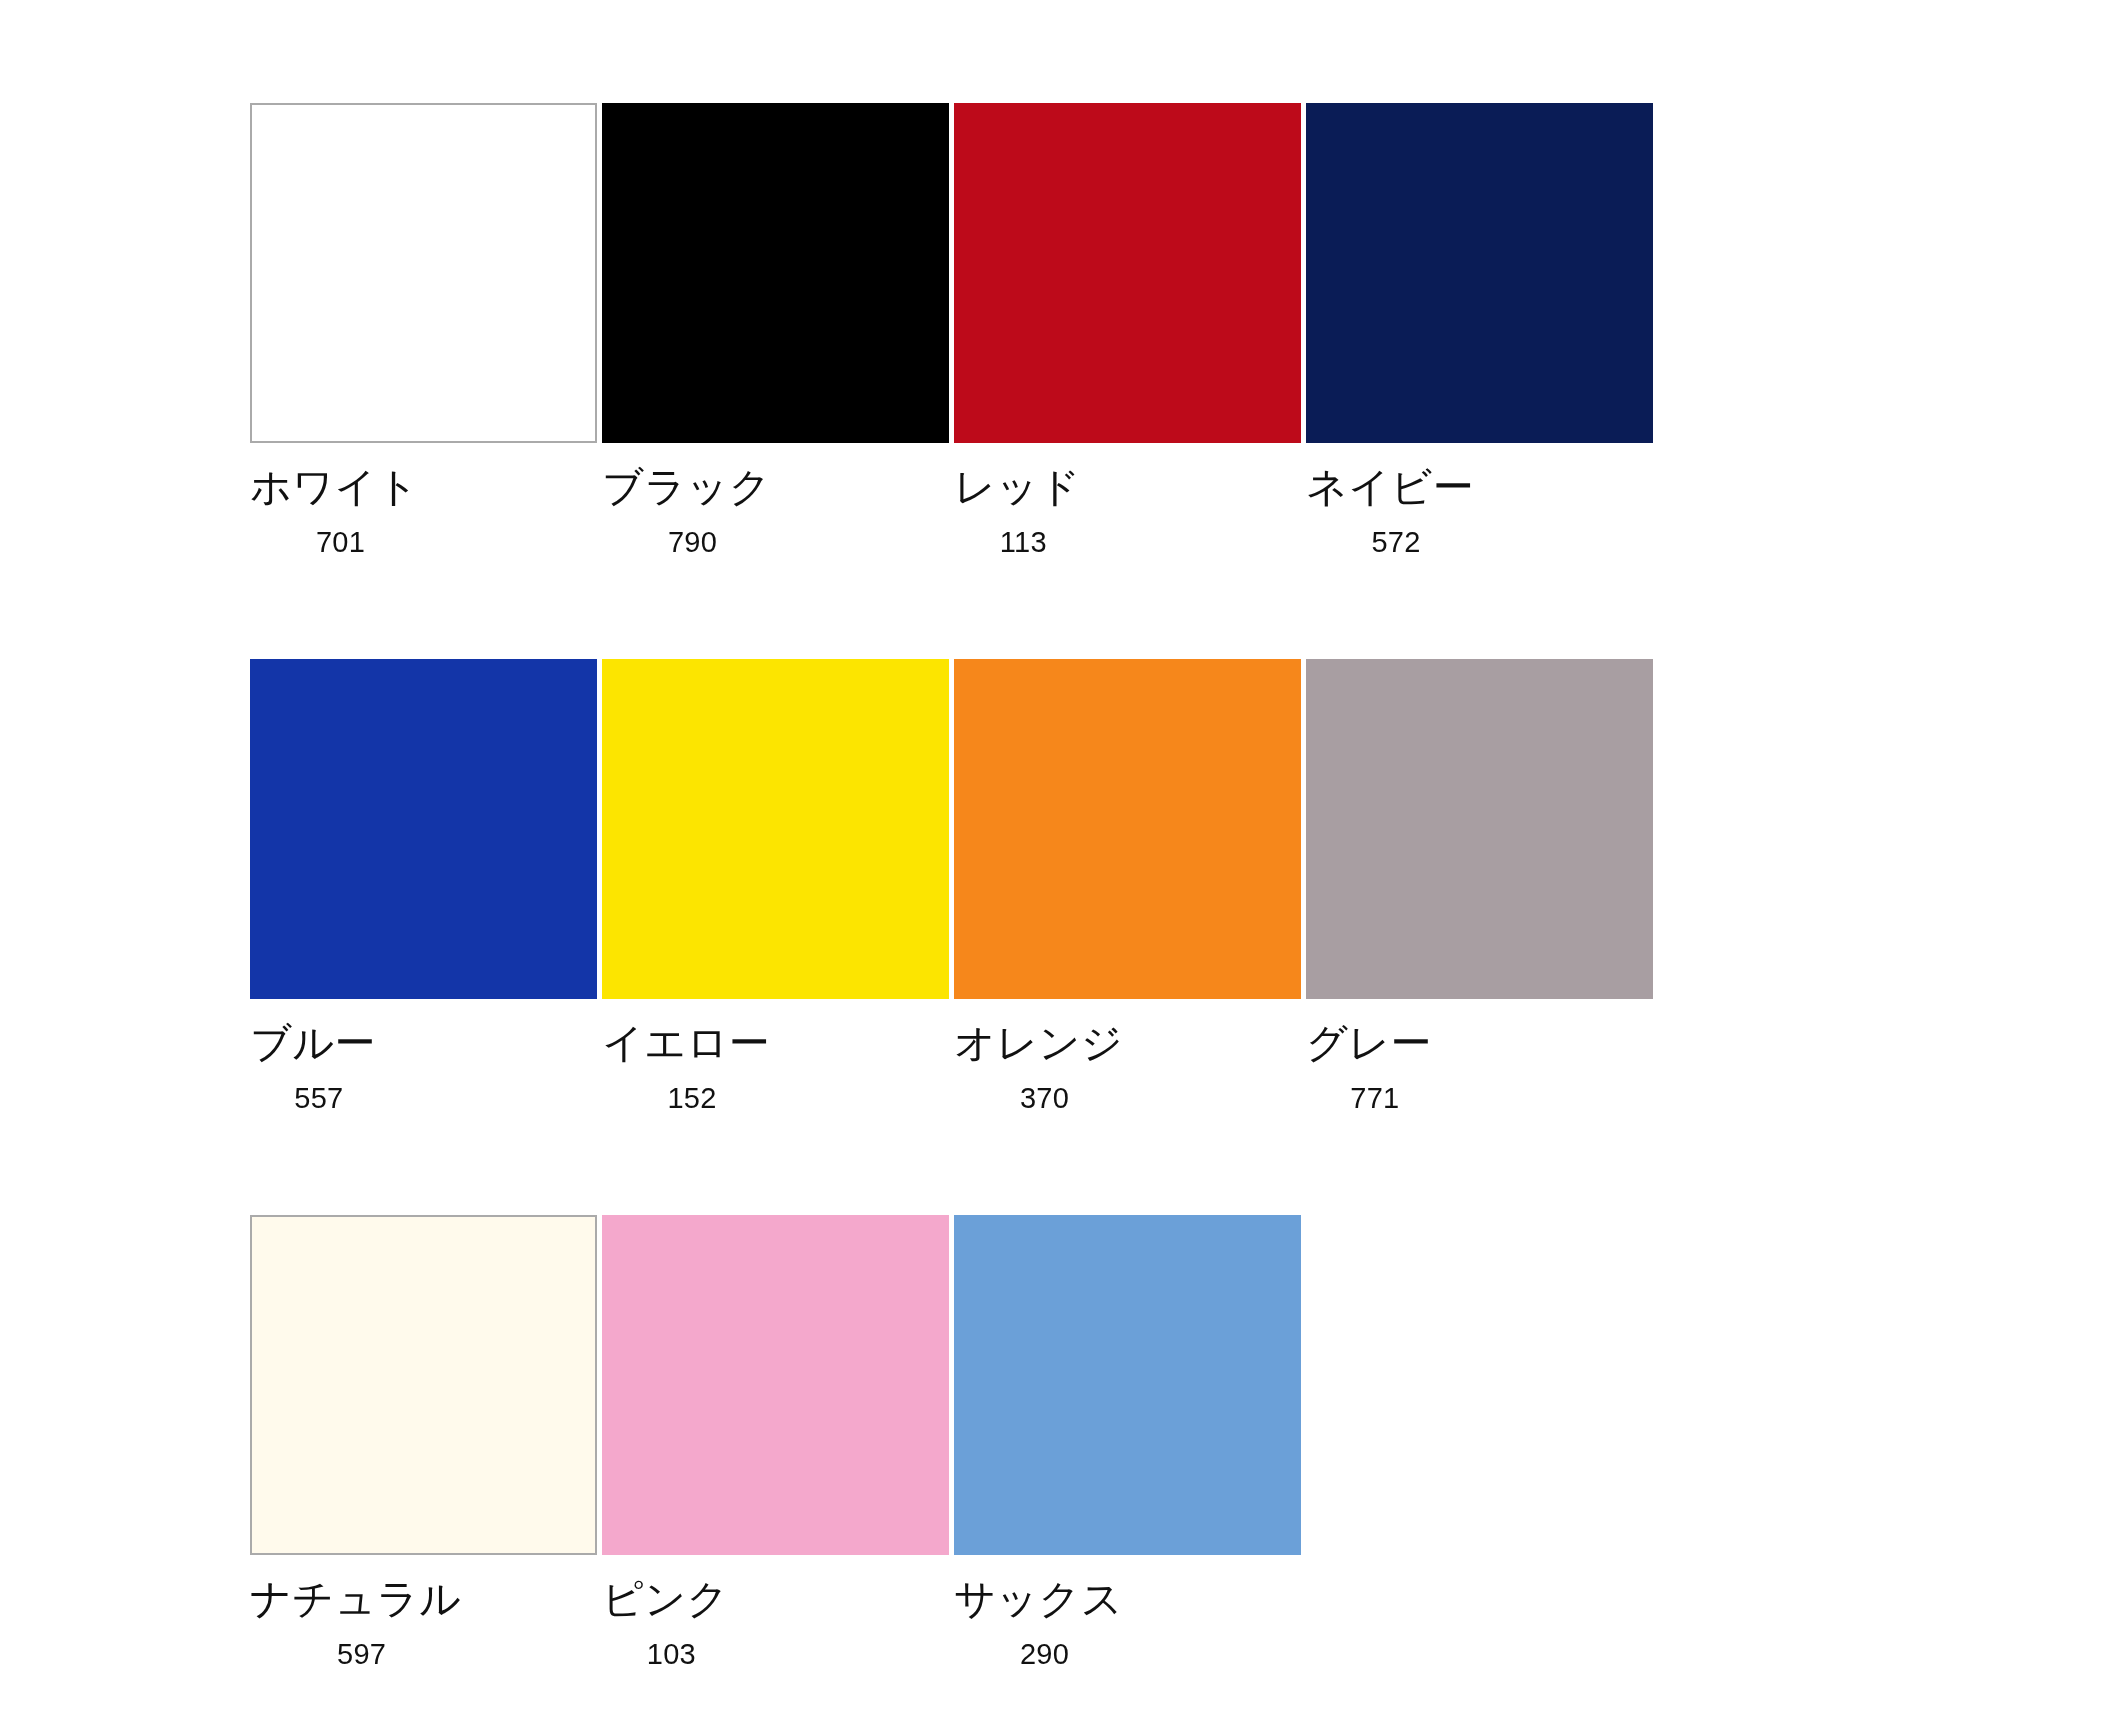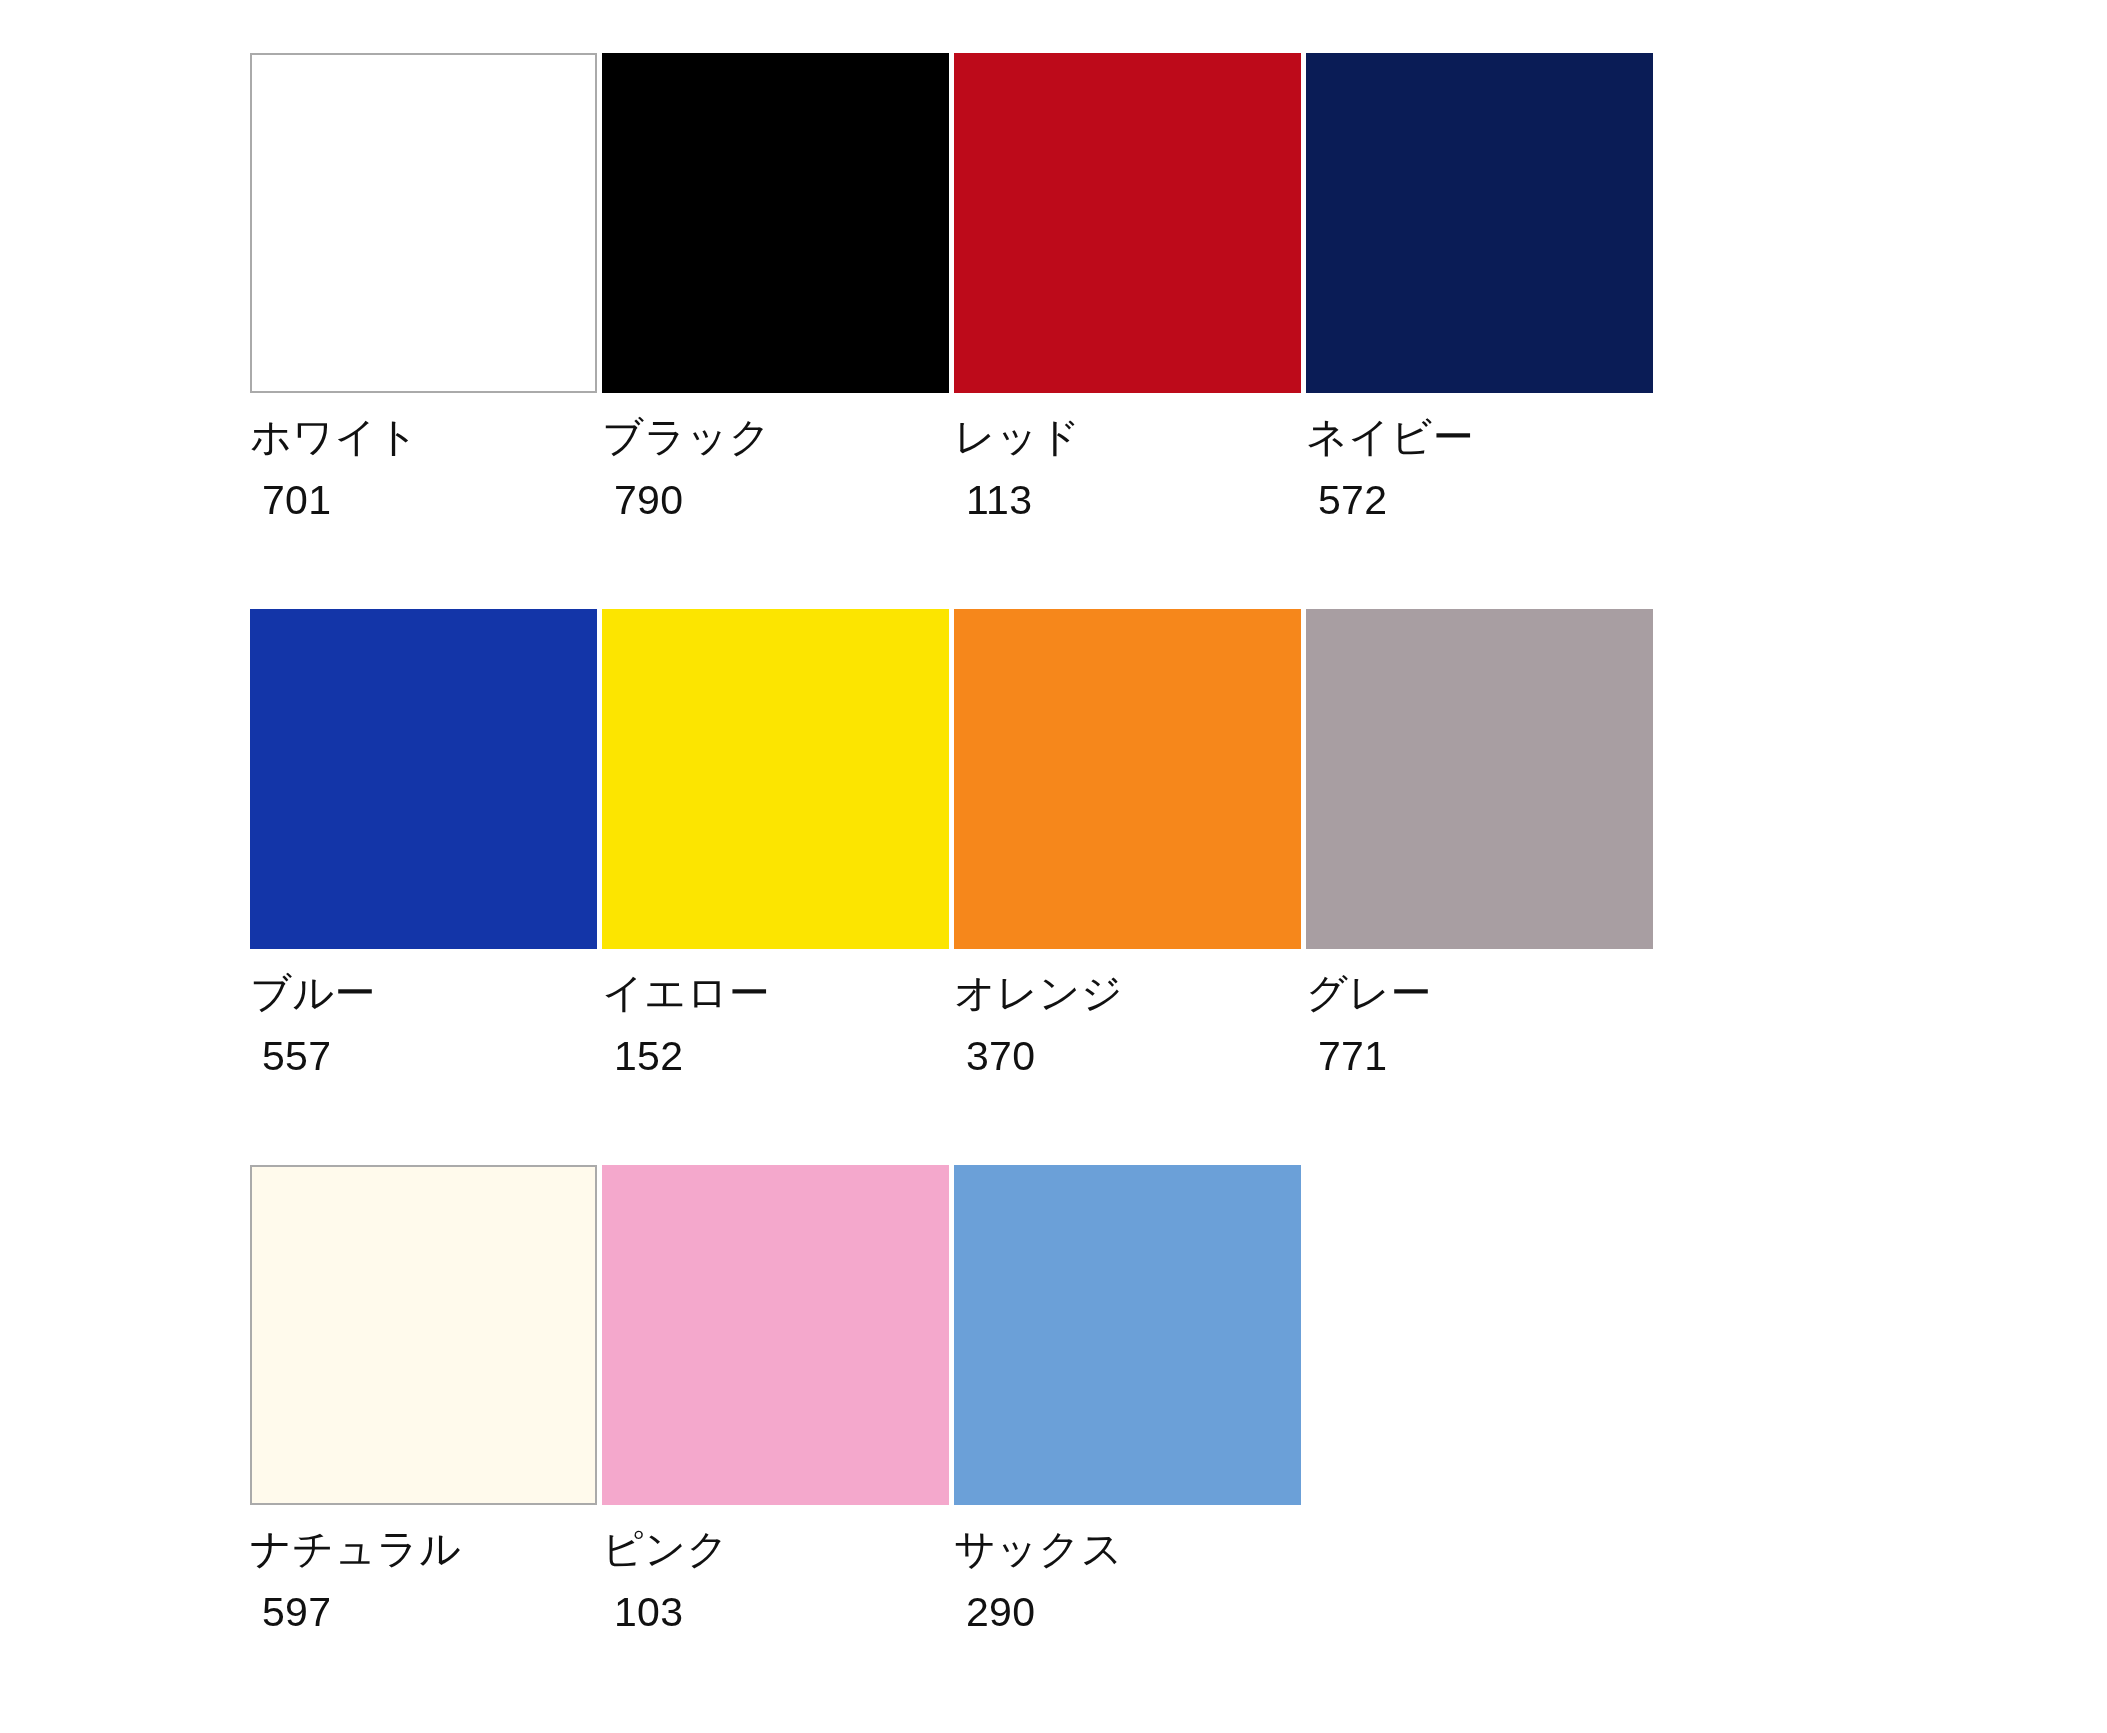--- a/index.html
+++ b/index.html
@@ -11,22 +11,23 @@
     width: 2108px;
     height: 1733px;
     font-family: "Liberation Sans", "DejaVu Sans", sans-serif;
     color: #1a1a1a;
     overflow: hidden;
   }
   .palette-sheet {
     box-sizing: border-box;
     width: 2108px;
     height: 1733px;
-    padding: 53px 0 0 0;
+    padding: 103px 0 0 0;
     background: #ffffff;
+    text-align: center;
   }
   .swatch-grid {
     display: grid;
     grid-template-columns: repeat(4, 352px);
     grid-auto-rows: 556px;
     justify-content: start;
     margin-left: 250px;
   }
   .swatch-cell {
     display: flex;
@@ -47,21 +48,21 @@
     margin-top: 18px;
     line-height: 1.30;
   }
   .swatch-name {
     font-size: 41px;
     letter-spacing: 0.3px;
     white-space: nowrap;
     color: #111111;
   }
   .swatch-code {
-    font-size: 41px;
+    font-size: 29px;
     margin-top: 9.5px;
     letter-spacing: 0.3px;
     color: #111111;
     margin-left: 12px;
   }
 </style>
 </head>
 <body>
 
 <div class="palette-sheet">

